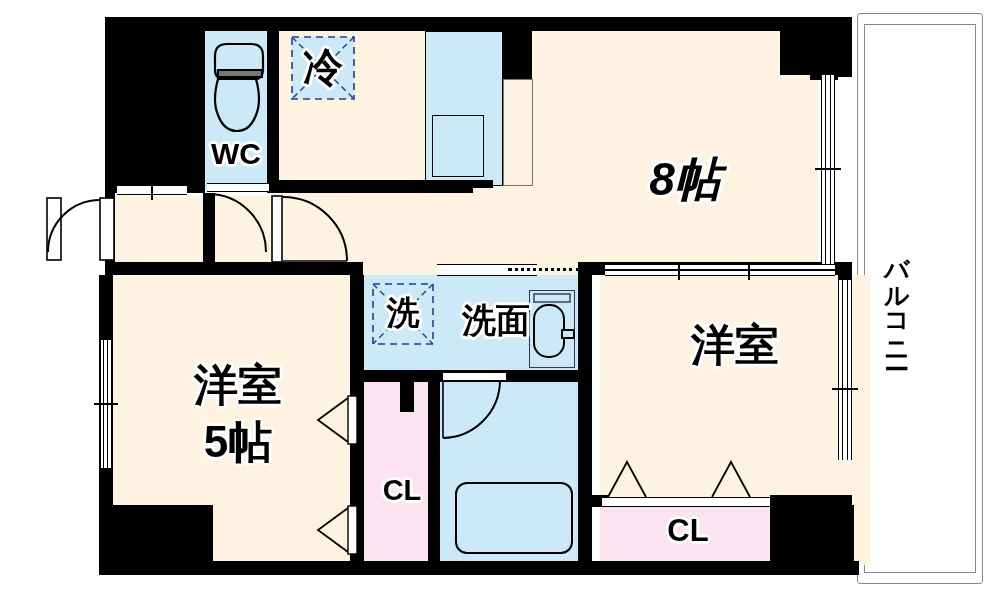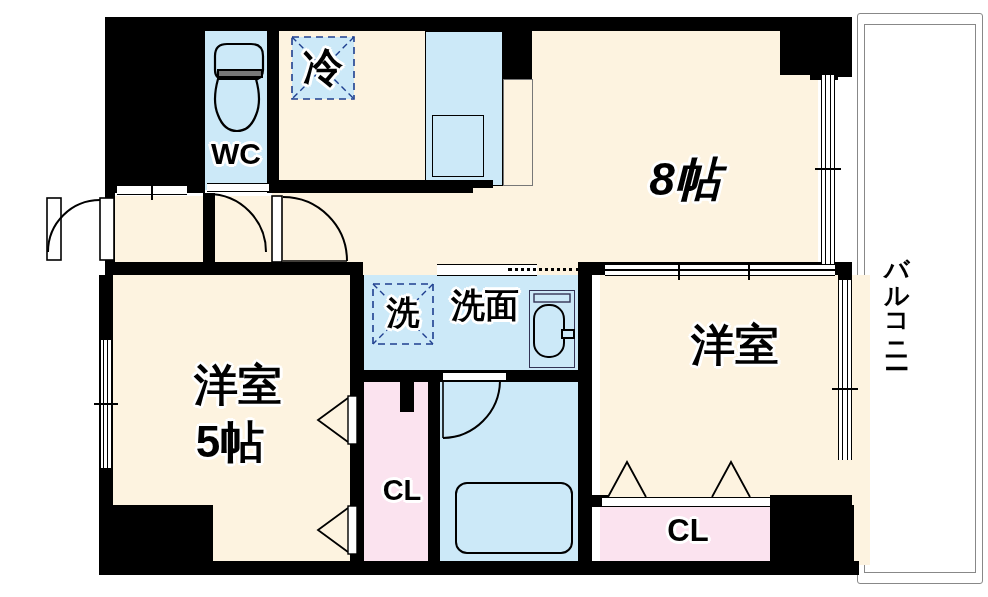--- a/index.html
+++ b/index.html
@@ -209,24 +209,24 @@
 
   <div class="lbl" style="left:292px;top:46px;width:62px;font-size:40px;">冷</div>
 
 
   <div class="lbl" style="left:600px;top:155px;width:170px;font-size:46px;font-style:italic;">8帖</div>
 
   <div class="lbl vert" style="left:884px;top:228px;height:140px;font-size:25px;">バルコニー</div>
 
   <div class="lbl" style="left:373px;top:296px;width:60px;font-size:33px;">洗</div>
 
-  <div class="lbl" style="left:440px;top:288px;width:90px;font-size:34px;">洗面</div>
+  <div class="lbl" style="left:440px;top:303px;width:90px;font-size:34px;text-align:right;">洗面</div>
 
   <div class="lbl" style="left:158px;top:362px;width:160px;font-size:44px;">洋室</div>
-  <div class="lbl" style="left:150px;top:419px;width:160px;font-size:44px;">5帖</div>
+  <div class="lbl" style="left:158px;top:419px;width:160px;font-size:44px;">5帖</div>
 
   <div class="lbl" style="left:655px;top:322px;width:160px;font-size:44px;">洋室</div>
 
 
   <div class="lbl" style="left:366px;top:475px;width:72px;font-size:29px;">CL</div>
 
   <div class="lbl" style="left:628px;top:515px;width:120px;font-size:31px;">CL</div>
 
 </div>
 

